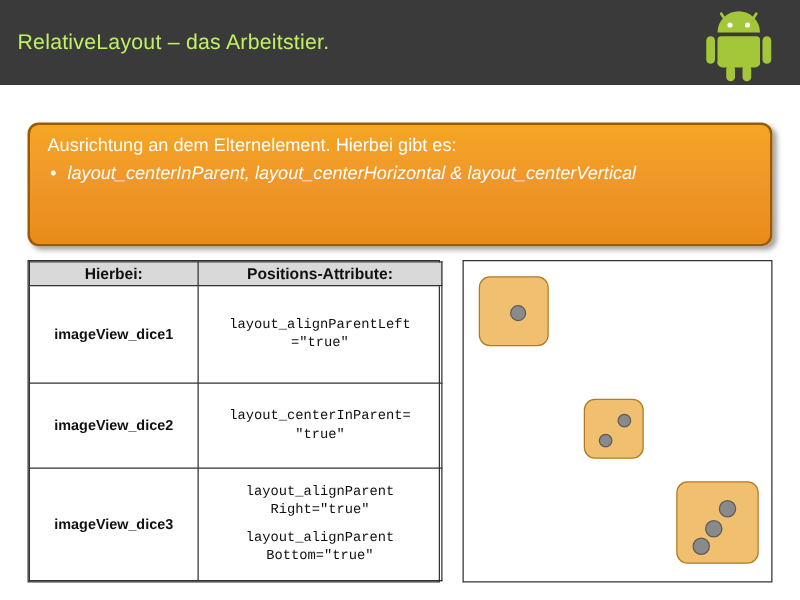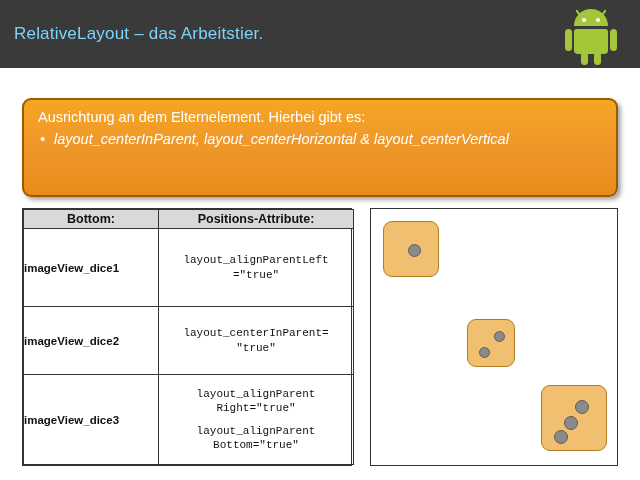--- a/index.html
+++ b/index.html
@@ -25,21 +25,21 @@
     position: absolute;
     left: 0; top: 0;
     width: 640px;
     height: 68px;
     background: #3a3a3a;
   }
   .header-title {
     position: absolute;
     left: 14px;
     top: 24px;
-    color: #7dd3fc;
+    color: #bef264;
     font-size: 17px;
     letter-spacing: 0.2px;
   }
 
   
   .android {
     position: absolute;
     right: 18px;
     top: 4px;
     width: 62px;
@@ -104,20 +104,21 @@
     color: #111;
     padding: 5px 8px;
     height: 18px;
   }
   .col-a { width: 134px; }
   .col-b { width: 194px; margin-left: 40px; }
   .elem-cell {
     font-size: 11.5px;
     font-weight: bold;
     color: #111;
+    text-align: center;
     padding: 6px 4px;
   }
   .attr-cell {
     font-family: "Liberation Mono", monospace;
     font-size: 11px;
     color: #111;
     padding: 5px 4px 5px 6px;
     line-height: 1.28;
     vertical-align: top;
     text-align: center;
@@ -196,21 +197,21 @@
     </div>
     <div class="callout-line l1">
       <span class="bullet-dot">•</span><span>layout_centerInParent, layout_centerHorizontal &amp; layout_centerVertical</span>
     </div>
   </div>
 
   <div class="table">
     <table>
       <tbody>
           <tr>
-        <th class="th-cell col-a">Bottom:</th>
+        <th class="th-cell col-a">Hierbei:</th>
         <th class="th-cell col-b">Positions-Attribute:</th>
       </tr>
       <tr class="row1">
         <td class="elem-cell">imageView_dice1</td>
         <td class="attr-cell">
           <div style="white-space: pre-line;">layout_alignParentLeft
 ="true"</div>
         </td>
       </tr>
       <tr class="row2">

